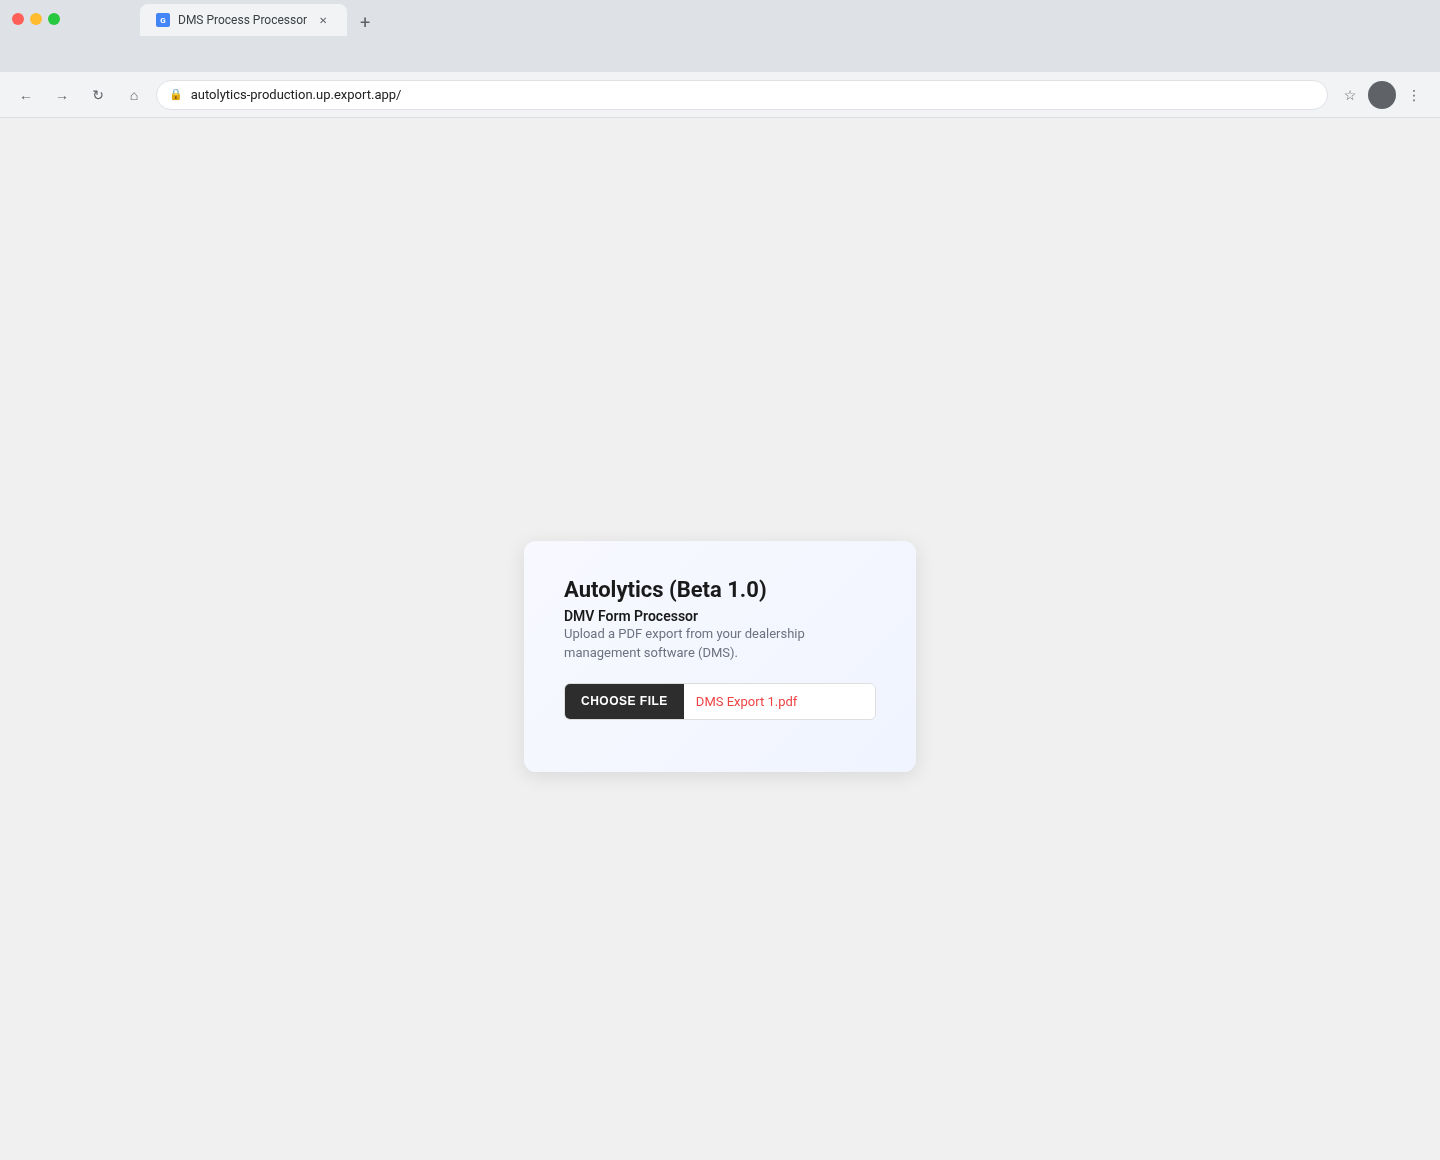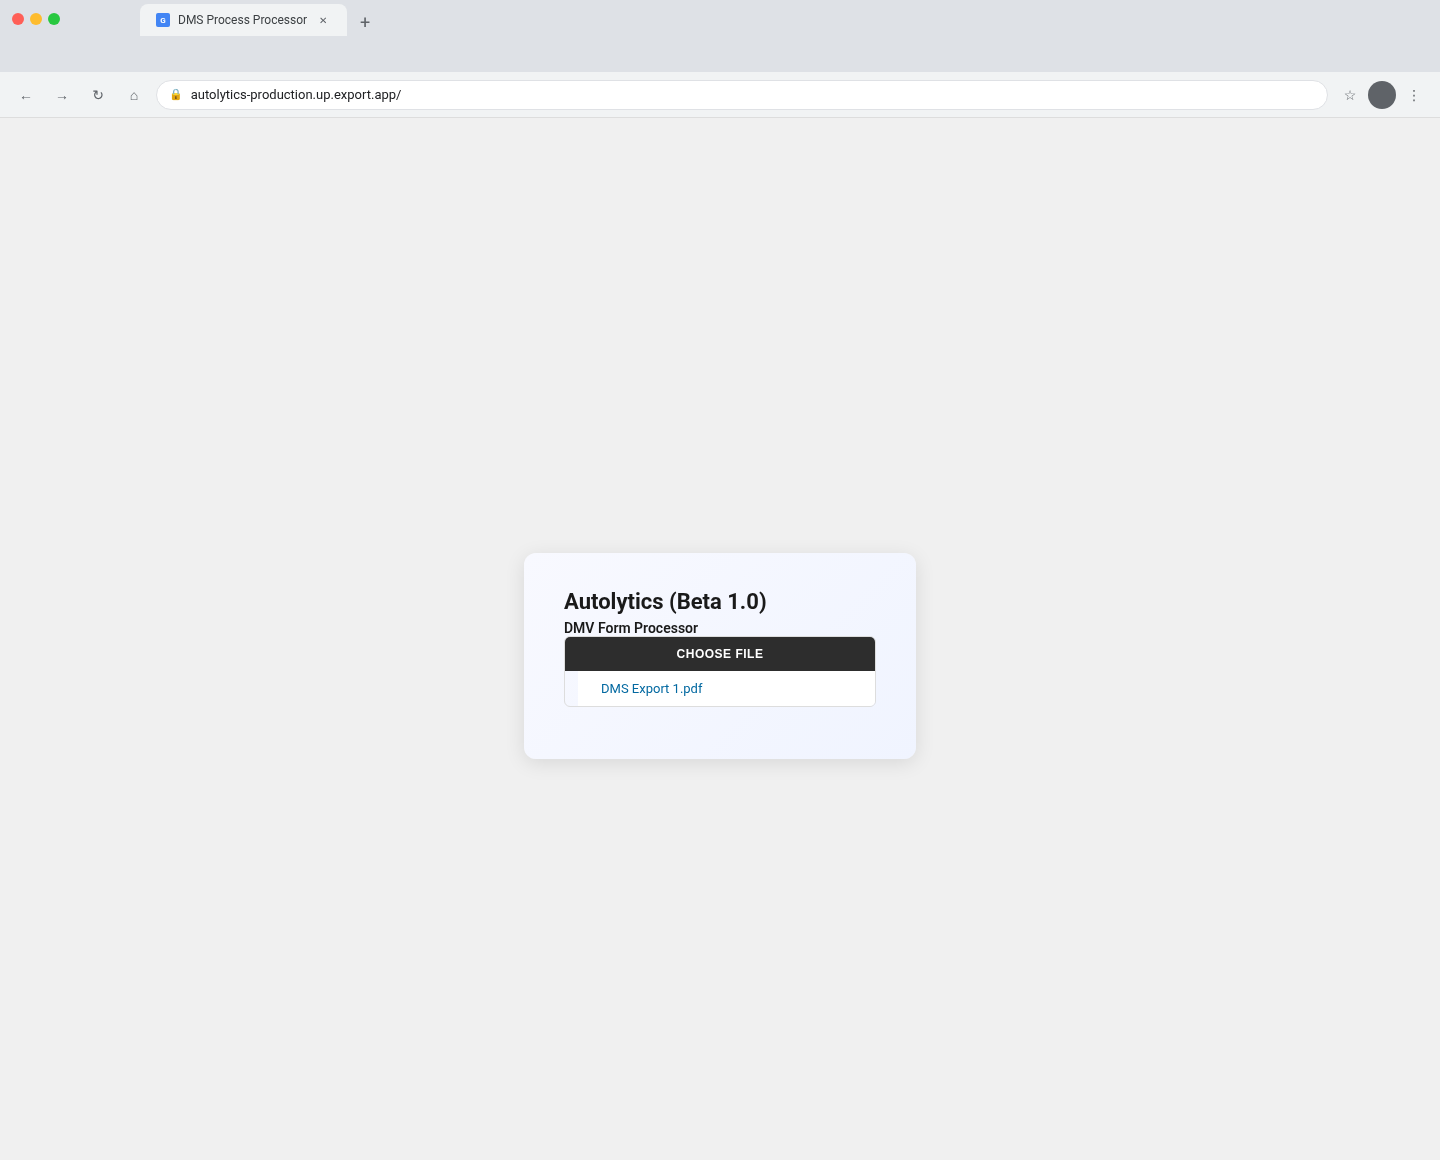--- a/index.html
+++ b/index.html
@@ -211,44 +211,42 @@
       margin-bottom: 20px;
     }
 
     .file-input-row {
       display: flex;
       align-items: stretch;
       margin-bottom: 16px;
       border-radius: 6px;
       overflow: hidden;
       border: 1px solid #ddd;
-      flex-direction: column;
     }
 
     .choose-file-btn {
       background: #2d2d2d;
       color: white;
       border: none;
       padding: 10px 16px;
       font-size: 12px;
       font-weight: 700;
       letter-spacing: 0.5px;
       cursor: pointer;
       white-space: nowrap;
     }
 
     .file-name-display {
       flex: 1;
       background: white;
-      padding: 10px 23px;
+      padding: 10px 12px;
       font-size: 13px;
-      color: #0369a1;
-      display: flex;
-      align-items: center;
-      margin-left: 13px;
+      color: #ef4444;
+      display: flex;
+      align-items: center;
     }
 
     .upload-process-btn {
       width: 100%;
       background: #4400ff;
       color: white;
       border: none;
       border-radius: 6px;
       padding: 12px;
       font-size: 14px;
@@ -292,20 +290,21 @@
     <div class="nav-action-btn">☆</div>
     <div class="nav-action-btn" style="background:#5f6368;border-radius:50%;width:28px;height:28px;"></div>
     <div class="nav-action-btn">⋮</div>
   </div>
 </div>
 
 <div class="page-content">
   <div class="card">
     <h1 class="app-title">Autolytics (Beta 1.0)</h1>
     <h2 class="app-subtitle">DMV Form Processor</h2>
+    <p class="app-description">Upload a PDF export from your dealership management software (DMS).</p>
 
     <div class="file-input-row">
       <button class="choose-file-btn">CHOOSE FILE</button>
       <div class="file-name-display">DMS Export 1.pdf</div>
     </div>
 
   </div>
 </div>
 
 </body></html>

